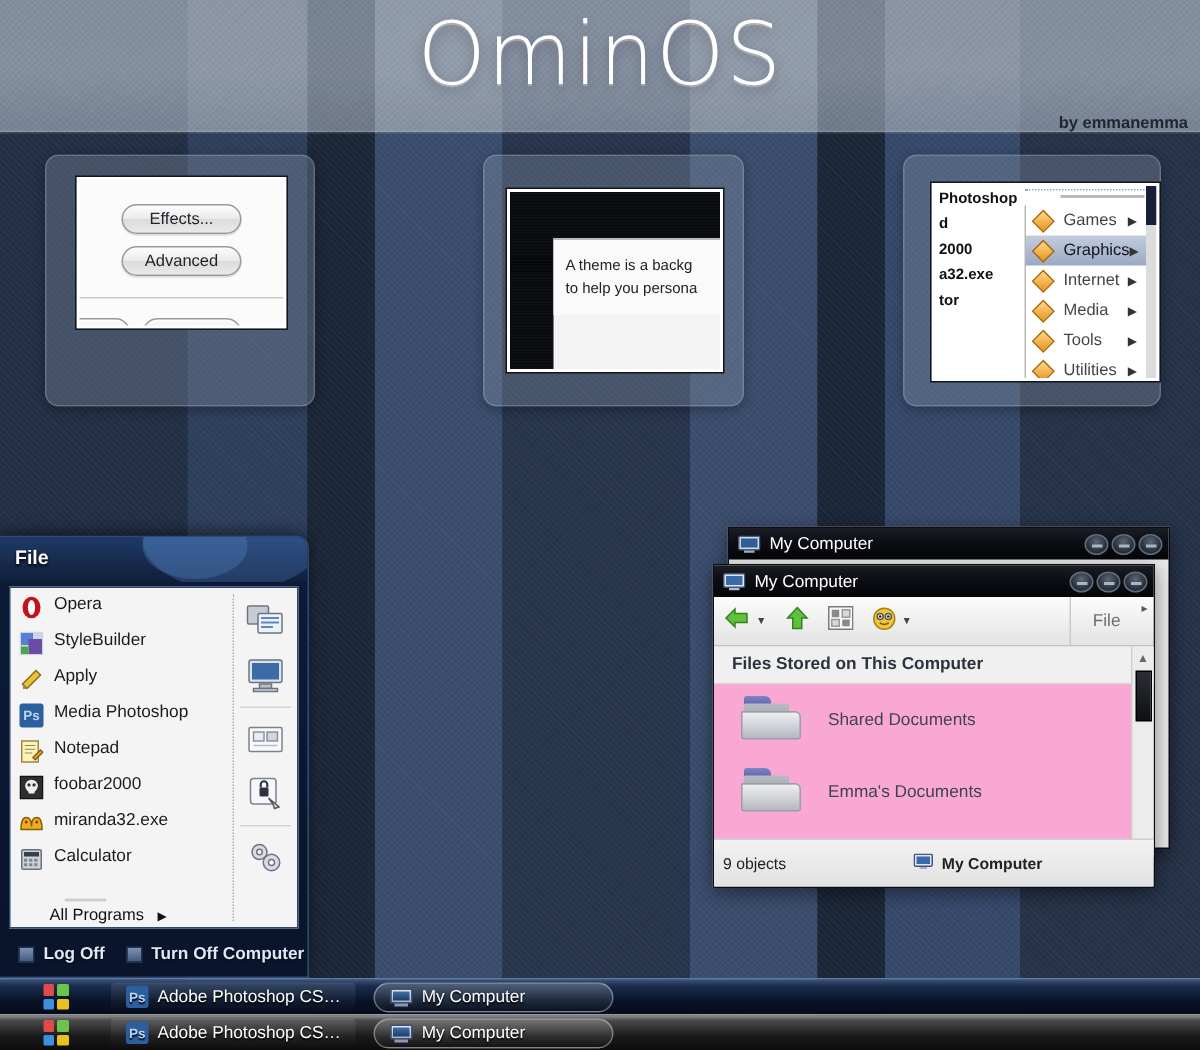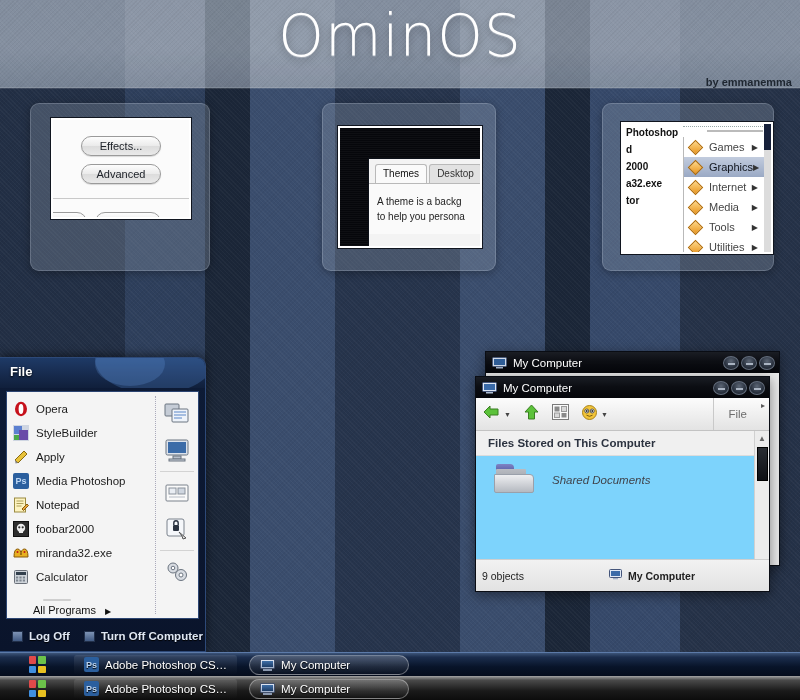--- a/index.html
+++ b/index.html
@@ -136,21 +136,21 @@
   }
   #sm-user { position:absolute; left:10px; top:6px; font-size:13px; font-weight:bold;
     color:#fff; text-shadow:0 1px 2px #000; }
   #sm-body {
     position:absolute; left:6px; right:6px; top:33px; bottom:32px;
     background:#f4f4f4; border:1px solid #2c4572; display:flex;
   }
   #sm-left { width:148px; padding:5px 0 0 0; position:relative; }
   #sm-div { width:1px; background:transparent; border-left:1px dotted #aab; margin:4px 0; }
   #sm-right { flex:1; padding:4px 0 0 0; display:flex; flex-direction:column; align-items:center; }
-  .sm-item { display:flex; align-items:center; height:24px; padding-left:6px; font-size:11.5px; color:#1b1b1b; }
+  .sm-item { display:flex; align-items:flex-start; height:24px; padding-left:6px; font-size:11.5px; color:#1b1b1b; }
   .sm-ico { width:16px; height:16px; margin-right:7px; flex:none; border-radius:2px; position:relative; }
   #sm-all {
     position:absolute; left:0; right:0; bottom:2px; font-size:11px; color:#111;
     padding-left:26px; border-top:1px solid transparent;
   }
   #sm-all:before { content:""; position:absolute; left:36px; top:-5px; width:28px; height:2px;
      background:#cfcfcf; border-radius:2px; }
   #sm-footer {
     position:absolute; left:0; right:0; bottom:0; height:30px;
     display:flex; align-items:center; gap:14px; padding-left:12px;
@@ -187,26 +187,26 @@
     background:linear-gradient(180deg,#fcfcfc,#e3e3e3);
     border-bottom:1px solid #c3c3c3; position:relative;
   }
   .tbtn { display:flex; align-items:center; margin-right:12px; }
   .caret { font-size:7px; color:#444; margin-left:3px; }
   .filemenu {
     margin-left:auto; border-left:1px solid #c9c9c9; height:100%;
     display:flex; align-items:center; padding:0 16px 0 14px;
     font-size:11.5px; color:#6d6d6d;
   }
-  .win-body { position:absolute; left:0; right:0; top:54px; bottom:20px; background:#7dd3fc; }
+  .win-body { position:absolute; left:0; right:0; top:54px; bottom:20px; background:#f9a8d4; }
   .grouphdr {
     font-size:11.5px; font-weight:bold; color:#2c3340; padding:6px 0 6px 12px;
     border-bottom:1px solid #dcdcdc; background:#f0f0f0;
   }
-  .fitem { display:flex; align-items:center; padding:8px 0 8px 18px;font-style:italic; }
+  .fitem { display:flex; align-items:center; padding:8px 0 8px 18px; }
   .folder { width:42px; height:32px; position:relative; margin-right:16px; flex:none; }
   .folder .tab {
     position:absolute; left:2px; top:0; width:18px; height:7px;
     background:linear-gradient(180deg,#7f84c5,#5b61a8); border-radius:2px 4px 0 0;
   }
   .folder .back {
     position:absolute; left:2px; top:5px; width:30px; height:20px;
     background:linear-gradient(180deg,#b9bcc2,#8e939c); border-radius:1px;
   }
   .folder .front {
@@ -302,24 +302,20 @@
       <div class="xpbtn" style="left:-22px;top:92px;width:56px;">ancel</div>
       <div class="xpbtn dim" style="left:42px;top:92px;width:66px;">Apply</div>
     </div>
   </div>
 </div>
 
 <div class="panel" style="left:322px;top:103px;width:174px;height:168px;">
   <div class="shot" style="left:15px;top:22px;width:144px;height:122px;">
     <div class="p2-dark"></div>
     <div class="dp-win">
-      <div class="dp-tabs">
-        <div class="dp-tab on">Themes</div>
-        <div class="dp-tab">Desktop</div>
-      </div>
       <div class="dp-pane">
         <div>A theme is a backg</div>
         <div>to help you persona</div>
       </div>
     </div>
   </div>
 </div>
 
 <div class="panel" style="left:602px;top:103px;width:172px;height:168px;">
   <div class="shot" style="left:18px;top:18px;width:152px;height:132px;">
@@ -455,20 +451,28 @@
   <div class="win-body">
     <div class="grouphdr">Files Stored on This Computer</div>
     <div class="fitem">
       <span class="folder">
         <i class="tab"></i>
           <i class="back"></i>
           <i class="front"></i>
       </span>
       <span class="fname">Shared Documents</span>
     </div>
+    <div class="fitem">
+      <span class="folder">
+        <i class="tab"></i>
+          <i class="back"></i>
+          <i class="front"></i>
+      </span>
+      <span class="fname">Emma's Documents</span>
+    </div>
   </div>
 
   <div class="vscroll">
     <div class="up">▲</div>
     <div class="thumb"></div>
     <div class="dn" style="position:absolute;bottom:0;left:0;right:0;">▼</div>
   </div>
 
   <div class="win-status">
     <span>9 objects</span>

